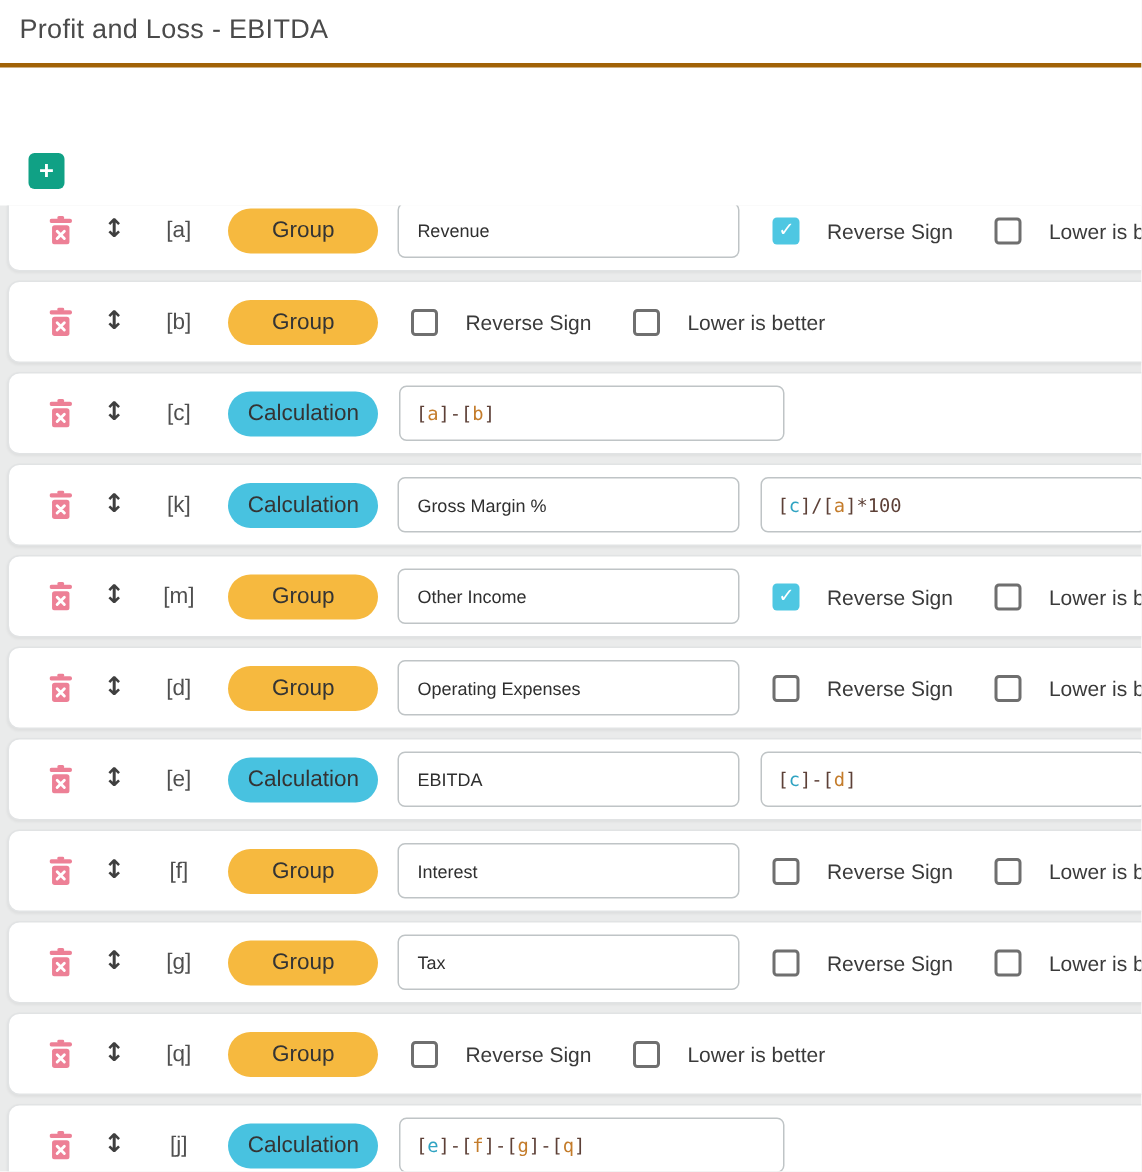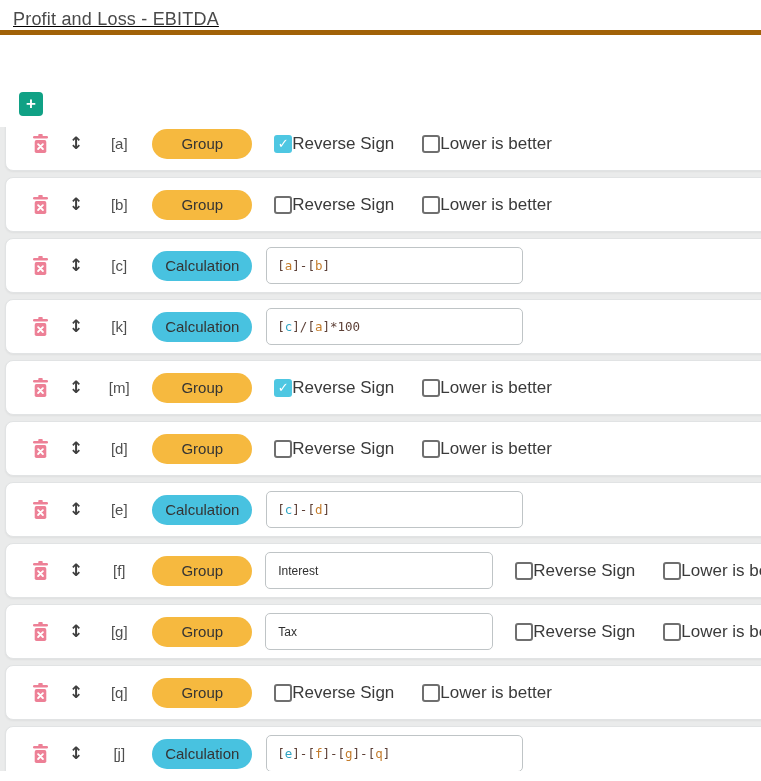--- a/index.html
+++ b/index.html
@@ -1,19 +1,19 @@
 <!DOCTYPE html>
 <html><head>
 <meta charset="utf-8">
 <style>
   * { margin:0; padding:0; box-sizing:border-box; }
   html,body { width:761px; height:781px; overflow:hidden; background:#fff;
               font-family:"Liberation Sans", sans-serif; }
 
-  .title-bar { padding:9px 16px 0 13px; border-bottom:5px solid #a16207;text-decoration:underline; }
+  .title-bar { padding:9px 16px 12px 13px; border-bottom:3px solid #a16207; }
   .page-title { font-size:18px; color:#4a4a4a; letter-spacing:.2px; }
 
   .add-btn { margin:57px 0 0 19px; width:24px; height:24px; border:none; border-radius:4px;
              color:#fff; font-size:17px; font-weight:bold; line-height:22px; text-align:center;
              cursor:pointer; display:block; }
 
   .rows-viewport { margin-top:11px; height:644px; overflow:hidden; background:#eaebeb; padding-left:5px; }
 
   .row-card { width:1060px; height:55px; background:#fff; border:1px solid #e1e3e4; border-radius:8px;
               margin-bottom:6px; display:flex; align-items:center; padding-left:27px;
@@ -34,21 +34,21 @@
   .name-input { margin-left:13px; width:228px; height:37px; border:1px solid #bfc4c6; border-radius:5px;
                 padding:0 12px; font-size:12px; color:#2f2f2f; flex:none;
                 font-family:"Liberation Sans", sans-serif; outline:none; }
 
   .right-zone { margin-left:14px; display:flex; align-items:center; flex:none; }
 
   .checkbox { width:18px; height:18px; border:2px solid #6f6f6f; border-radius:3px; background:#fff;
               margin-left:8px; cursor:pointer; flex:none; display:flex; align-items:center; justify-content:center; }
   .checkbox.checked { border:none; }
   .checkbox .tick { color:#fff; font-size:13px; font-weight:bold; font-family:"DejaVu Sans", sans-serif; line-height:1; }
-  .cb-label { margin-left:0; margin-right:20px; font-size:17px; color:#3a3a3a; }
+  .cb-label { margin-left:18px; margin-right:20px; font-size:14px; color:#3a3a3a; }
 
   .formula-input { width:257px; height:37px; border:1px solid #bfc4c6; border-radius:5px; background:#fff;
                    display:flex; align-items:center; padding:0 10px; cursor:text; overflow:hidden;
                    font-family:"DejaVu Sans Mono", monospace; font-size:12.5px; white-space:pre; }
   .tok-op    { color:#5D4037; }
   .tok-group { color:#C47C2B; }
   .tok-calc  { color:#2FA3C2; }
 </style>
 </head>
 <body>
@@ -67,20 +67,21 @@
           <rect x="5.2" y="0" width="4.6" height="2.4" rx="1.1"></rect>
           <rect x="0" y="1.9" width="15" height="2.7" rx="1.3"></rect>
           <rect x="1.7" y="6.1" width="11.6" height="12.9" rx="1.8"></rect>
         </g>
         <path d="M5.1 10.2 L9.9 15 M9.9 10.2 L5.1 15" stroke="#fff" stroke-width="1.9" stroke-linecap="round" fill="none"></path>
       </svg>
     </button>
     <span class="move-handle">↕</span>
     <span class="row-code">[a]</span>
     <span class="badge" style="background: rgb(246, 185, 63);">Group</span>
+    <input class="name-input" type="text" value="Revenue" style="">
     <div class="right-zone cb-zone">
       <span class="checkbox cb-reverse checked" style="background: rgb(78, 199, 226);">
           <span class="tick">✓</span>
         </span>
       <span class="cb-label">Reverse Sign</span>
       <span class="checkbox cb-lower"></span>
       <span class="cb-label">Lower is better</span>
     </div>
 
   </div>
@@ -135,40 +136,42 @@
           <rect x="5.2" y="0" width="4.6" height="2.4" rx="1.1"></rect>
           <rect x="0" y="1.9" width="15" height="2.7" rx="1.3"></rect>
           <rect x="1.7" y="6.1" width="11.6" height="12.9" rx="1.8"></rect>
         </g>
         <path d="M5.1 10.2 L9.9 15 M9.9 10.2 L5.1 15" stroke="#fff" stroke-width="1.9" stroke-linecap="round" fill="none"></path>
       </svg>
     </button>
     <span class="move-handle">↕</span>
     <span class="row-code">[k]</span>
     <span class="badge" style="background: rgb(72, 194, 224);">Calculation</span>
+    <input class="name-input" type="text" value="Gross Margin %" style="">
 
     <div class="right-zone formula-zone">
       <div class="formula-input"><span class="tok-op" style="color: rgb(93, 64, 55);">[</span><span class="tok-calc" style="color: rgb(47, 163, 194);">c</span><span class="tok-op" style="color: rgb(93, 64, 55);">]</span><span class="tok-op" style="color: rgb(93, 64, 55);">/</span><span class="tok-op" style="color: rgb(93, 64, 55);">[</span><span class="tok-group" style="color: rgb(196, 124, 43);">a</span><span class="tok-op" style="color: rgb(93, 64, 55);">]</span><span class="tok-op" style="color: rgb(93, 64, 55);">*</span><span class="tok-op" style="color: rgb(93, 64, 55);">1</span><span class="tok-op" style="color: rgb(93, 64, 55);">0</span><span class="tok-op" style="color: rgb(93, 64, 55);">0</span></div>
     </div>
   </div>
 
   <div class="row-card">
     <button class="trash-btn" title="">
       <svg width="15" height="19" viewBox="0 0 15 19">
         <g class="trash-fill" fill="#ED8096">
           <rect x="5.2" y="0" width="4.6" height="2.4" rx="1.1"></rect>
           <rect x="0" y="1.9" width="15" height="2.7" rx="1.3"></rect>
           <rect x="1.7" y="6.1" width="11.6" height="12.9" rx="1.8"></rect>
         </g>
         <path d="M5.1 10.2 L9.9 15 M9.9 10.2 L5.1 15" stroke="#fff" stroke-width="1.9" stroke-linecap="round" fill="none"></path>
       </svg>
     </button>
     <span class="move-handle">↕</span>
     <span class="row-code">[m]</span>
     <span class="badge" style="background: rgb(246, 185, 63);">Group</span>
+    <input class="name-input" type="text" value="Other Income" style="">
     <div class="right-zone cb-zone">
       <span class="checkbox cb-reverse checked" style="background: rgb(78, 199, 226);">
           <span class="tick">✓</span>
         </span>
       <span class="cb-label">Reverse Sign</span>
       <span class="checkbox cb-lower"></span>
       <span class="cb-label">Lower is better</span>
     </div>
 
   </div>
@@ -180,20 +183,21 @@
           <rect x="5.2" y="0" width="4.6" height="2.4" rx="1.1"></rect>
           <rect x="0" y="1.9" width="15" height="2.7" rx="1.3"></rect>
           <rect x="1.7" y="6.1" width="11.6" height="12.9" rx="1.8"></rect>
         </g>
         <path d="M5.1 10.2 L9.9 15 M9.9 10.2 L5.1 15" stroke="#fff" stroke-width="1.9" stroke-linecap="round" fill="none"></path>
       </svg>
     </button>
     <span class="move-handle">↕</span>
     <span class="row-code">[d]</span>
     <span class="badge" style="background: rgb(246, 185, 63);">Group</span>
+    <input class="name-input" type="text" value="Operating Expenses" style="">
     <div class="right-zone cb-zone">
       <span class="checkbox cb-reverse"></span>
       <span class="cb-label">Reverse Sign</span>
       <span class="checkbox cb-lower"></span>
       <span class="cb-label">Lower is better</span>
     </div>
 
   </div>
 
   <div class="row-card">
@@ -203,20 +207,21 @@
           <rect x="5.2" y="0" width="4.6" height="2.4" rx="1.1"></rect>
           <rect x="0" y="1.9" width="15" height="2.7" rx="1.3"></rect>
           <rect x="1.7" y="6.1" width="11.6" height="12.9" rx="1.8"></rect>
         </g>
         <path d="M5.1 10.2 L9.9 15 M9.9 10.2 L5.1 15" stroke="#fff" stroke-width="1.9" stroke-linecap="round" fill="none"></path>
       </svg>
     </button>
     <span class="move-handle">↕</span>
     <span class="row-code">[e]</span>
     <span class="badge" style="background: rgb(72, 194, 224);">Calculation</span>
+    <input class="name-input" type="text" value="EBITDA" style="">
 
     <div class="right-zone formula-zone">
       <div class="formula-input"><span class="tok-op" style="color: rgb(93, 64, 55);">[</span><span class="tok-calc" style="color: rgb(47, 163, 194);">c</span><span class="tok-op" style="color: rgb(93, 64, 55);">]</span><span class="tok-op" style="color: rgb(93, 64, 55);">-</span><span class="tok-op" style="color: rgb(93, 64, 55);">[</span><span class="tok-group" style="color: rgb(196, 124, 43);">d</span><span class="tok-op" style="color: rgb(93, 64, 55);">]</span></div>
     </div>
   </div>
 
   <div class="row-card">
     <button class="trash-btn" title="">
       <svg width="15" height="19" viewBox="0 0 15 19">
         <g class="trash-fill" fill="#ED8096">

